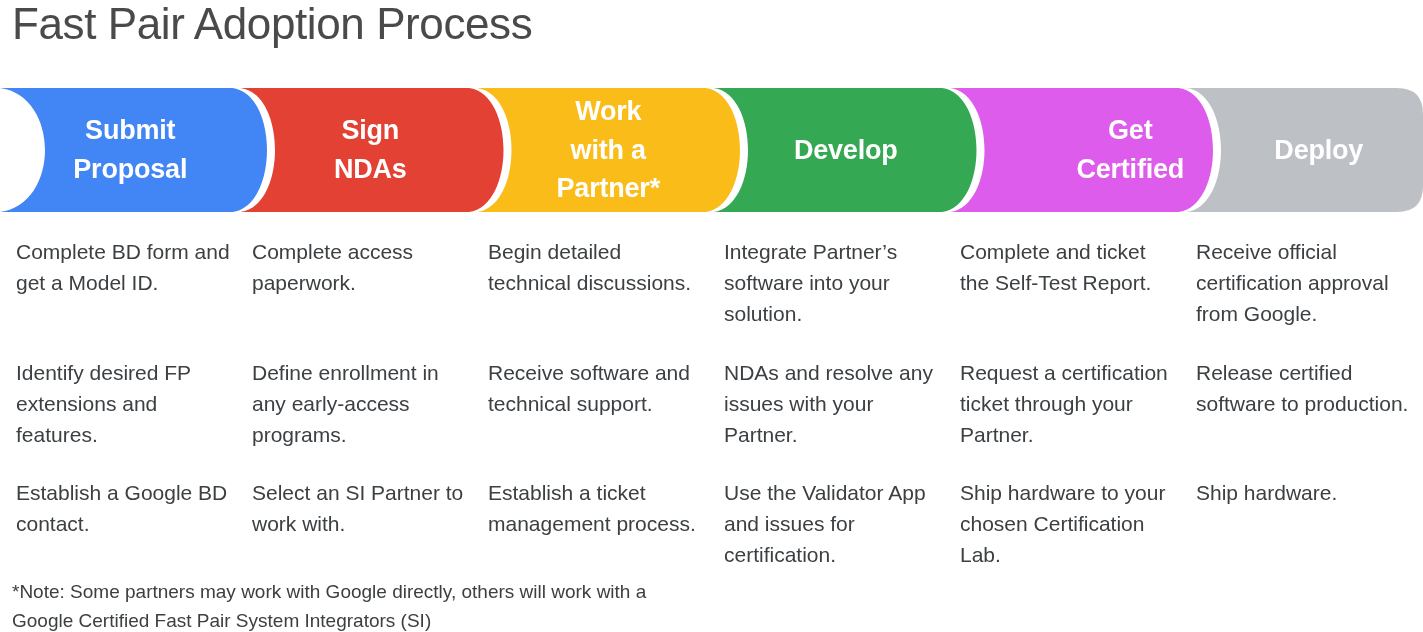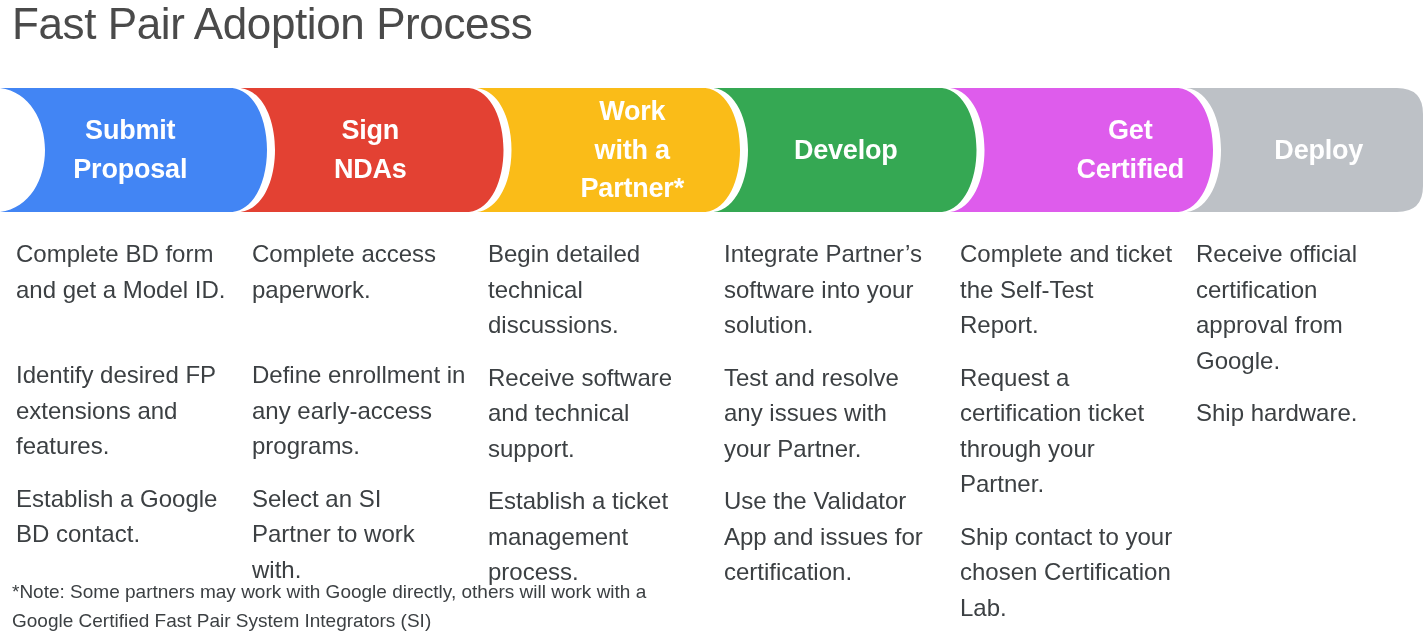--- a/index.html
+++ b/index.html
@@ -71,21 +71,21 @@
     width: 1423px;
     height: 330px;
     display: flex;
   }
   .column {
     width: 236px;
     padding-left: 16px;
     box-sizing: border-box;
   }
   .col-item {
-    font-size: 24px;
+    font-size: 21px;
     line-height: 1.48;
     color: #3c4043;
     margin: 0 0 17px 0;
     width: 214px;
   }
   .col-item.slot-0 { min-height: 104px; }
   .col-item.slot-1 { min-height: 103px; }
   .col-item.slot-2 { min-height: 0; }
 
   
@@ -117,21 +117,21 @@
       </svg>
   </div>
 
   <div id="chev-labels">
       <div class="chev-label" style="left: 34px; width: 192.5px;">
         <div>Submit<br>Proposal</div>
       </div>
       <div class="chev-label" style="left: 278px; width: 184.5px; text-align: center;">
         <div>Sign<br>NDAs</div>
       </div>
-      <div class="chev-label" style="left: 540px; width: 184.5px; align-items: center;">
+      <div class="chev-label" style="left: 516px; width: 184.5px; align-items: center;">
         <div>Work<br>with a<br>Partner*</div>
       </div>
       <div class="chev-label" style="left: 753.5px; width: 184.5px;">
         <div>Develop</div>
       </div>
       <div class="chev-label" style="left: 1038px; width: 184.5px;">
         <div>Get<br>Certified</div>
       </div>
       <div class="chev-label" style="left: 1226.5px; width: 184.5px;">
         <div>Deploy</div>
@@ -149,29 +149,30 @@
         <p class="col-item slot-1">Define enrollment in any early-access programs.</p>
         <p class="col-item slot-2">Select an SI Partner to work with.</p>
       </div>
       <div class="column">
         <p class="col-item slot-0">Begin detailed technical discussions.</p>
         <p class="col-item slot-1">Receive software and technical support.</p>
         <p class="col-item slot-2">Establish a ticket management process.</p>
       </div>
       <div class="column">
         <p class="col-item slot-0">Integrate Partner’s software into your solution.</p>
-        <p class="col-item slot-1">Test and resolve any issues with your Partner.</p>
+        <p class="col-item slot-1">NDAs and resolve any issues with your Partner.</p>
         <p class="col-item slot-2">Use the Validator App and issues for certification.</p>
       </div>
       <div class="column">
         <p class="col-item slot-0">Complete and ticket the Self-Test Report.</p>
         <p class="col-item slot-1">Request a certification ticket through your Partner.</p>
-        <p class="col-item slot-2">Ship contact to your chosen Certification Lab.</p>
+        <p class="col-item slot-2">Ship hardware to your chosen Certification Lab.</p>
       </div>
       <div class="column">
         <p class="col-item slot-0">Receive official certification approval from Google.</p>
+        <p class="col-item slot-1">Release certified software to production.</p>
         <p class="col-item slot-2">Ship hardware.</p>
       </div>
     </div>
 
   <div class="footnote">*Note: Some partners may work with Google directly, others will work with a Google Certified Fast Pair System Integrators (SI)</div>
 
 </div>
 
 </body></html>

